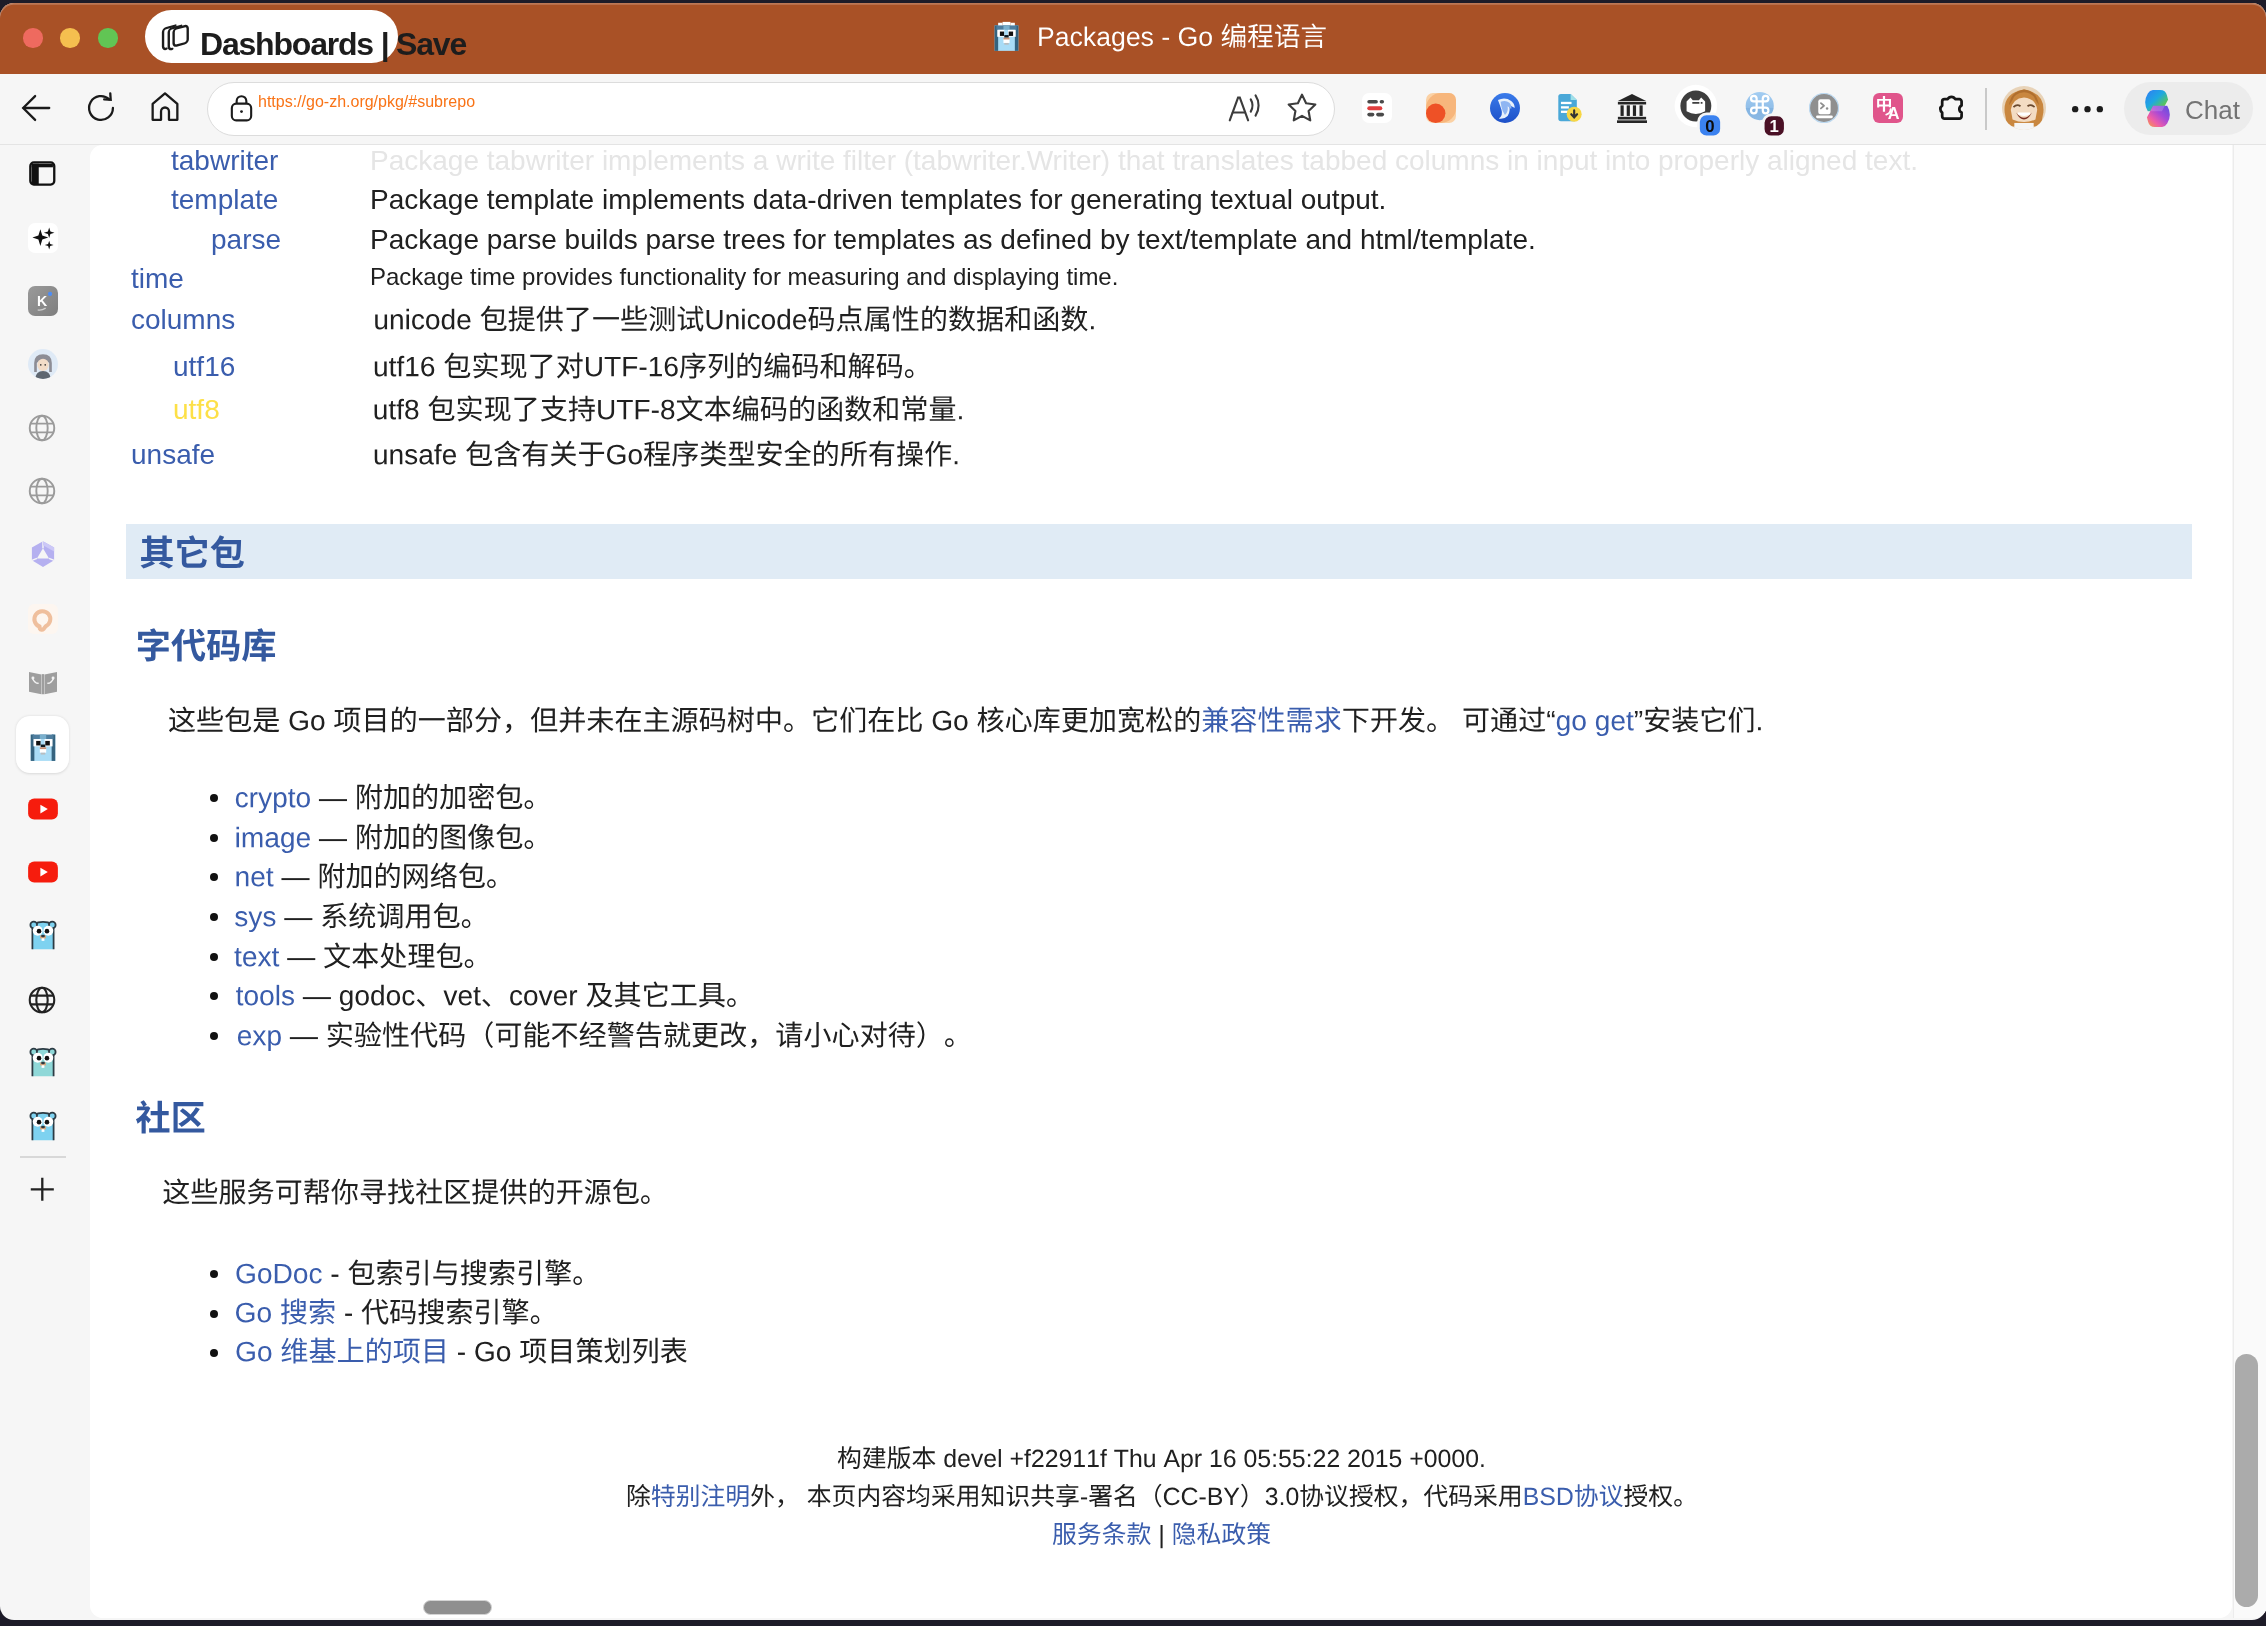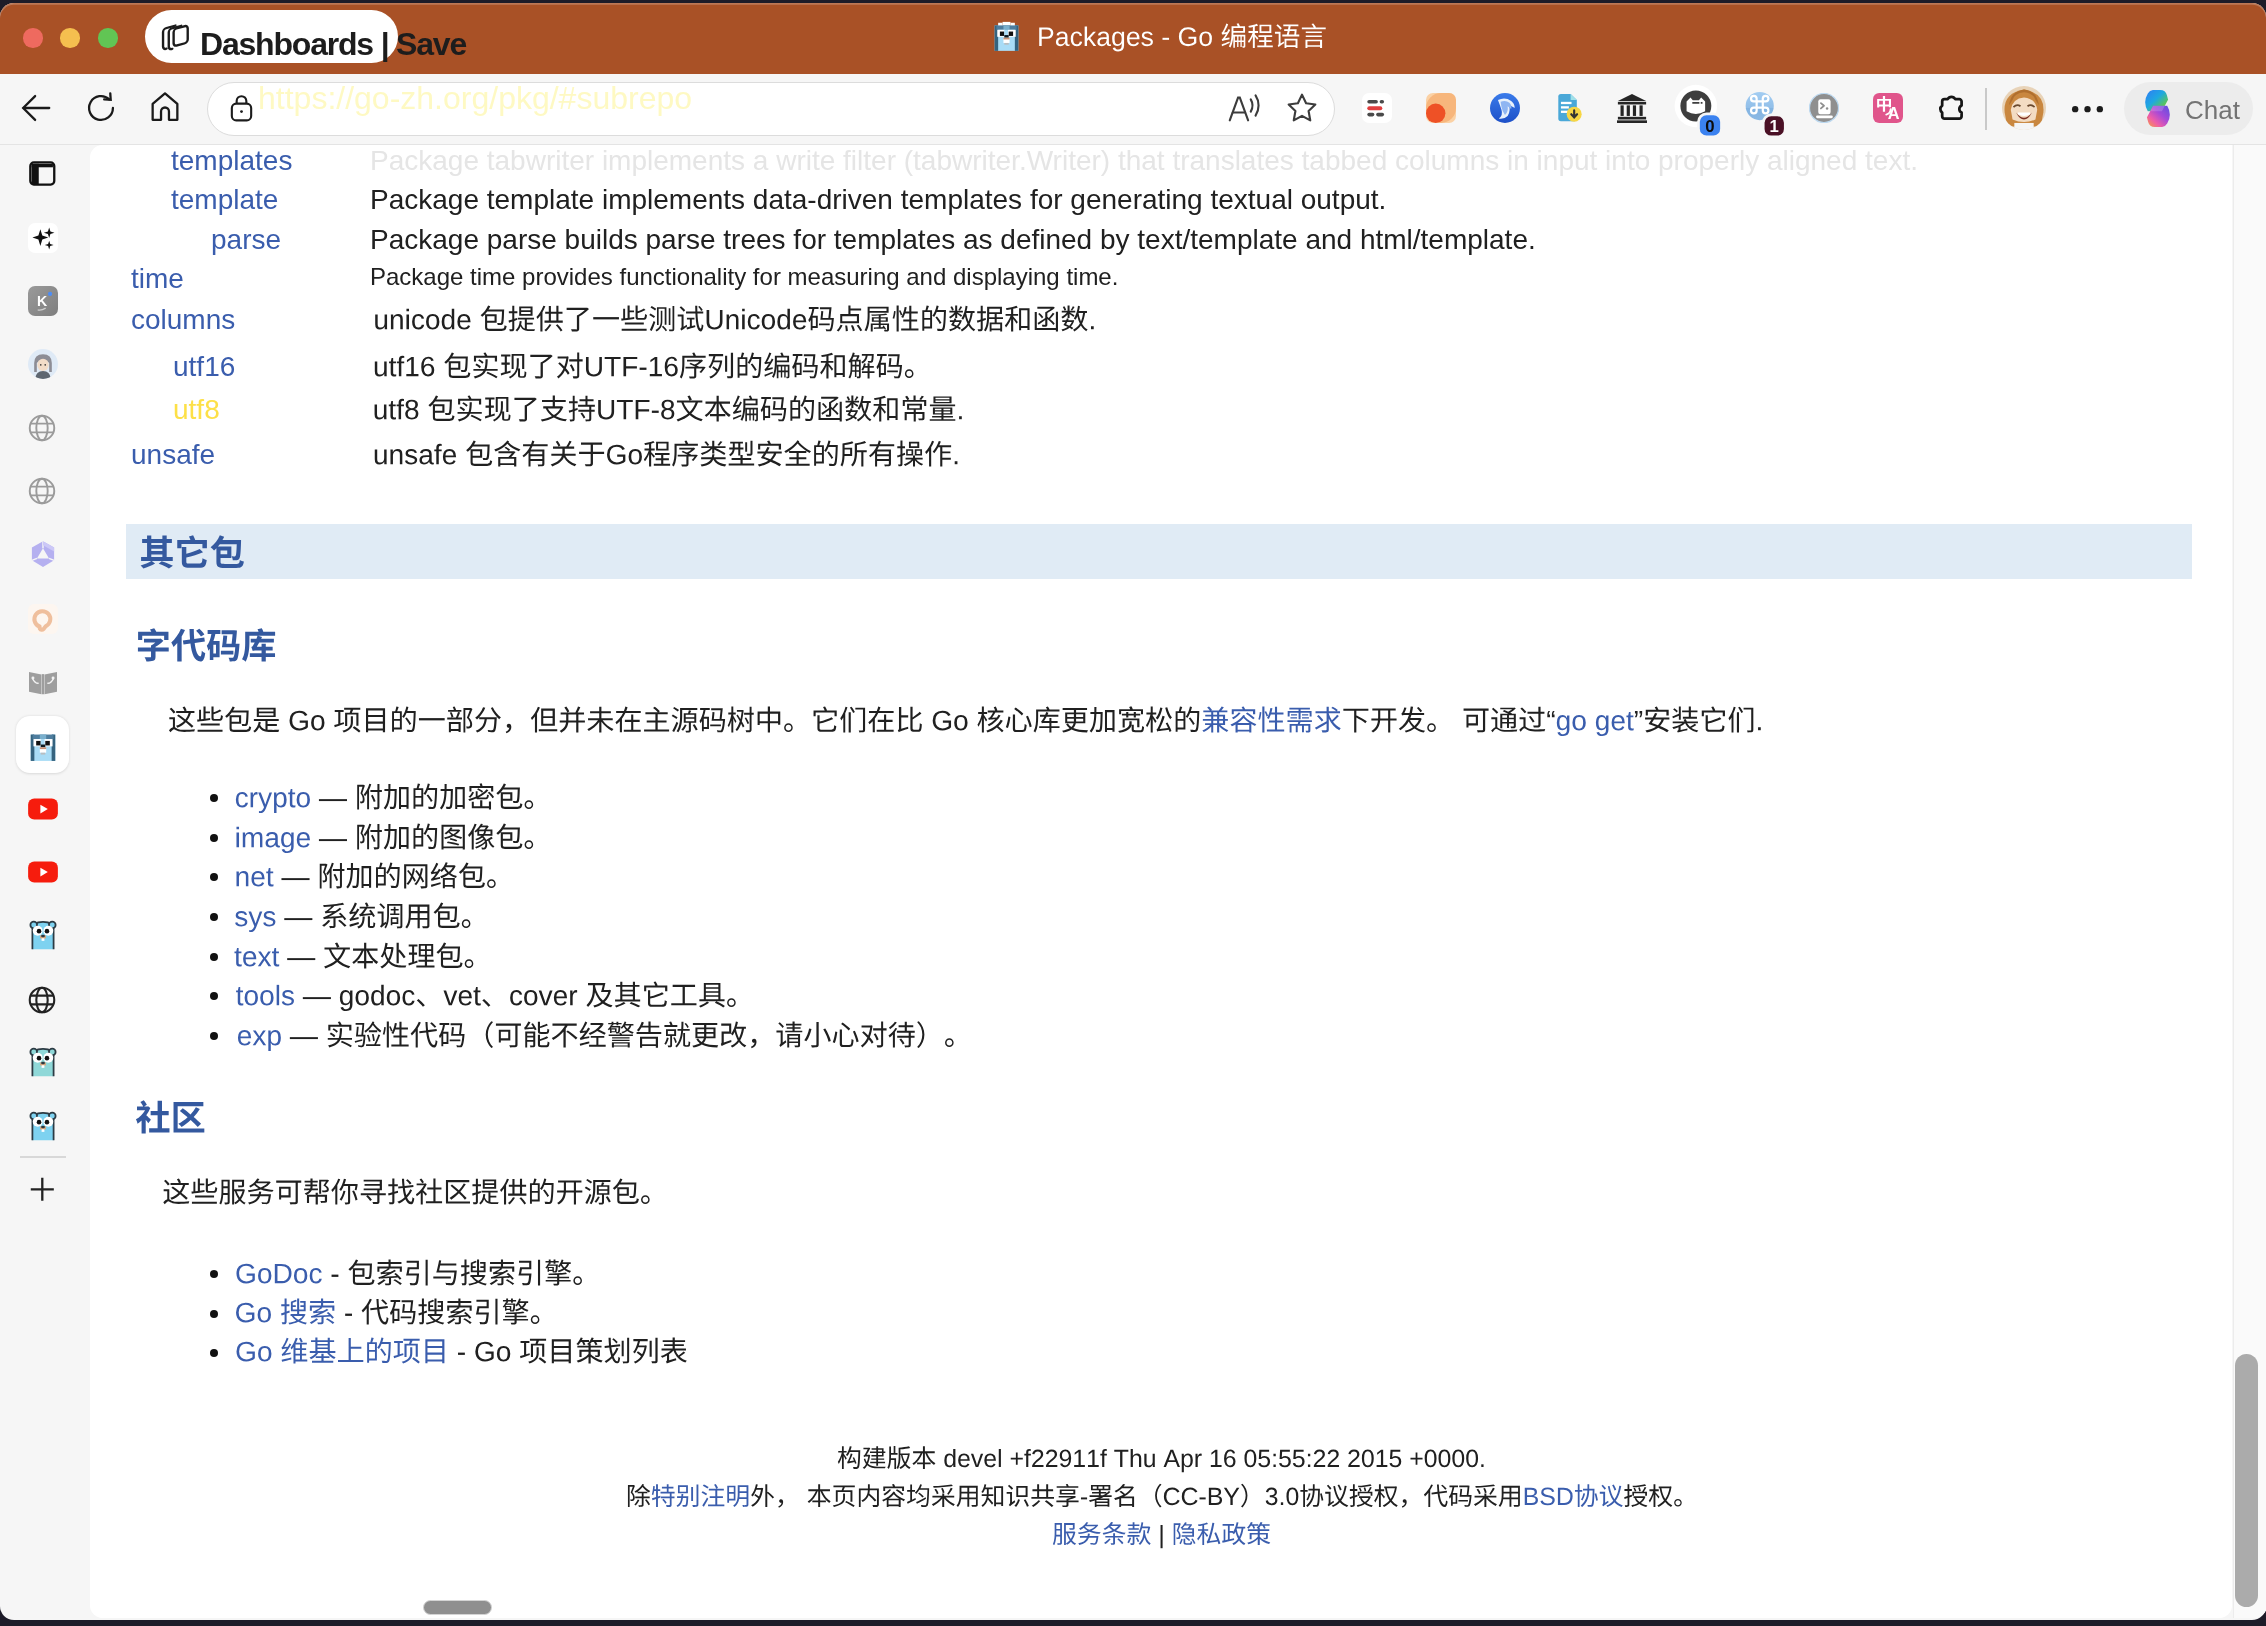--- a/index.html
+++ b/index.html
@@ -69,21 +69,21 @@
     </g>
   </svg>
 <div style="left:207px;top:82px;width:1128px;height:54px;background:#fff;border:1.3px solid #dcdcdc;border-radius:27.5px;box-sizing:border-box"></div>
 <svg class="ic" style="left:229px;top:94px" width="25" height="29" viewBox="0 0 28 33">
 <g fill="none" stroke="#1c1c1c" stroke-width="2.4">
 <rect x="3" y="11" width="22" height="19" rx="5"></rect>
 <path d="M8.5 11 L8.5 8 a5.5 5.5 0 0 1 11 0 L19.5 11"></path>
 <circle cx="14" cy="20" r="1.6" fill="#1c1c1c" stroke="none"></circle>
     </g>
   </svg>
-<div class="t" style="left:258px;top:82px;font-size:32px;color:#fef9c3">https://go-zh.org/pkg/#subrepo</div>
+<div class="t" style="left:258px;top:94px;font-size:16px;color:#f97316">https://go-zh.org/pkg/#subrepo</div>
 <svg class="ic" style="left:1228px;top:92px" width="35" height="34" viewBox="0 0 40 38">
 <g fill="none" stroke="#3c3c3c" stroke-width="2.4" stroke-linecap="round">
 <path d="M2 32 L11.5 6 L13.5 6 L23 32"></path>
       <path d="M5.5 23 L19.5 23"></path>
 <path d="M26 8 a 14 14 0 0 1 0 14"></path>
       <path d="M31.5 3.5 a 21 21 0 0 1 0 23"></path>
     </g>
   </svg>
 <svg class="ic" style="left:1286px;top:92px" width="32" height="32" viewBox="0 0 36 36">
 <path d="M18 3 L22.6 12.7 L33 14.1 L25.4 21.4 L27.3 31.9 L18 26.8 L8.7 31.9 L10.6 21.4 L3 14.1 L13.4 12.7 Z" fill="none" stroke="#3c3c3c" stroke-width="2.4" stroke-linejoin="round"></path>
@@ -372,21 +372,21 @@
       <circle cx="21.5" cy="13.5" r="2.6" fill="#111"></circle>
       <ellipse cx="17" cy="20" rx="3.4" ry="2.4" fill="#d8a67c"></ellipse>
       <ellipse cx="17" cy="19" rx="2.2" ry="1.4" fill="#2c3b44"></ellipse>
       <rect x="15.4" y="21.5" width="3.2" height="3" fill="#fff"></rect>
     </g>
   </svg>
 <div style="left:19.5px;top:1156px;width:46px;height:1.8px;background:#d8d8d8"></div>
 <svg class="ic" style="left:29px;top:1176px" width="26.6" height="26.6" viewBox="0 0 30 30">
     <path d="M15 2 L15 28 M2 15 L28 15" stroke="#222" stroke-width="2.6" fill="none"></path>
   </svg>
-<div class="t" style="left:171px;top:147px;font-size:28px;font-weight:400;color:#3a5dad">templates</div>
+<div class="t" style="left:171px;top:147px;font-size:28px;font-weight:400;color:#3a5dad">tabwriter</div>
 <div class="t" style="left:171px;top:186px;font-size:28px;font-weight:400;color:#3a5dad">template</div>
 <div class="t" style="left:211px;top:226px;font-size:28px;font-weight:400;color:#3a5dad">parse</div>
 <div class="t" style="left:131px;top:265px;font-size:28px;font-weight:400;color:#3a5dad">time</div>
 <div class="t" style="left:131px;top:306px;font-size:28px;font-weight:400;color:#3a5dad">columns</div>
 <div class="t" style="left:173px;top:353px;font-size:28px;font-weight:400;color:#3a5dad">utf16</div>
 <div class="t" style="left:173px;top:396px;font-size:28px;font-weight:400;color:#fde047">utf8</div>
 <div class="t" style="left:131px;top:441px;font-size:28px;font-weight:400;color:#3a5dad">unsafe</div>
 <div class="t" style="left:370px;top:147px;font-size:28px;font-weight:400;color:#e5e5e5">Package tabwriter implements a write filter (tabwriter.Writer) that translates tabbed columns in input into properly aligned text.</div>
 <div class="t" style="left:370px;top:186px;font-size:28px;font-weight:400;color:#202020">Package template implements data-driven templates for generating textual output.</div>
 <div class="t" style="left:370px;top:226px;font-size:28px;font-weight:400;color:#202020">Package parse builds parse trees for templates as defined by text/template and html/template.</div>

